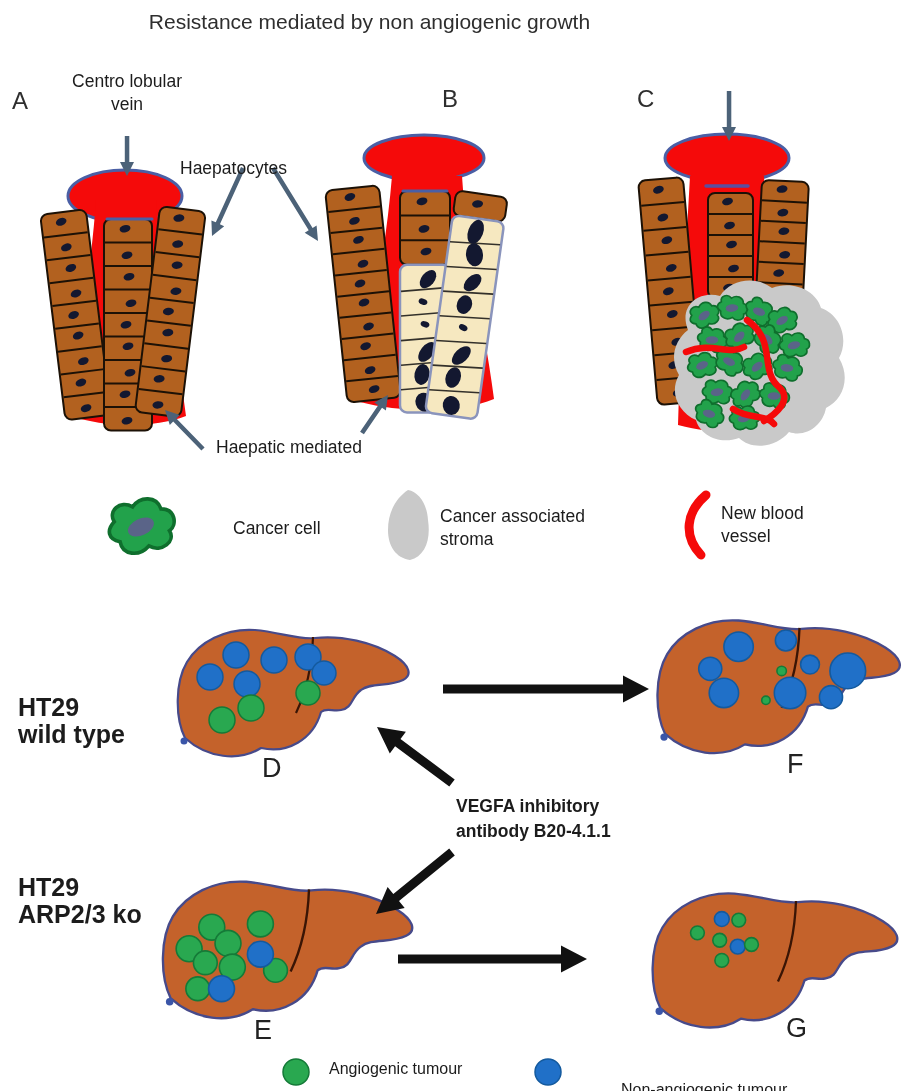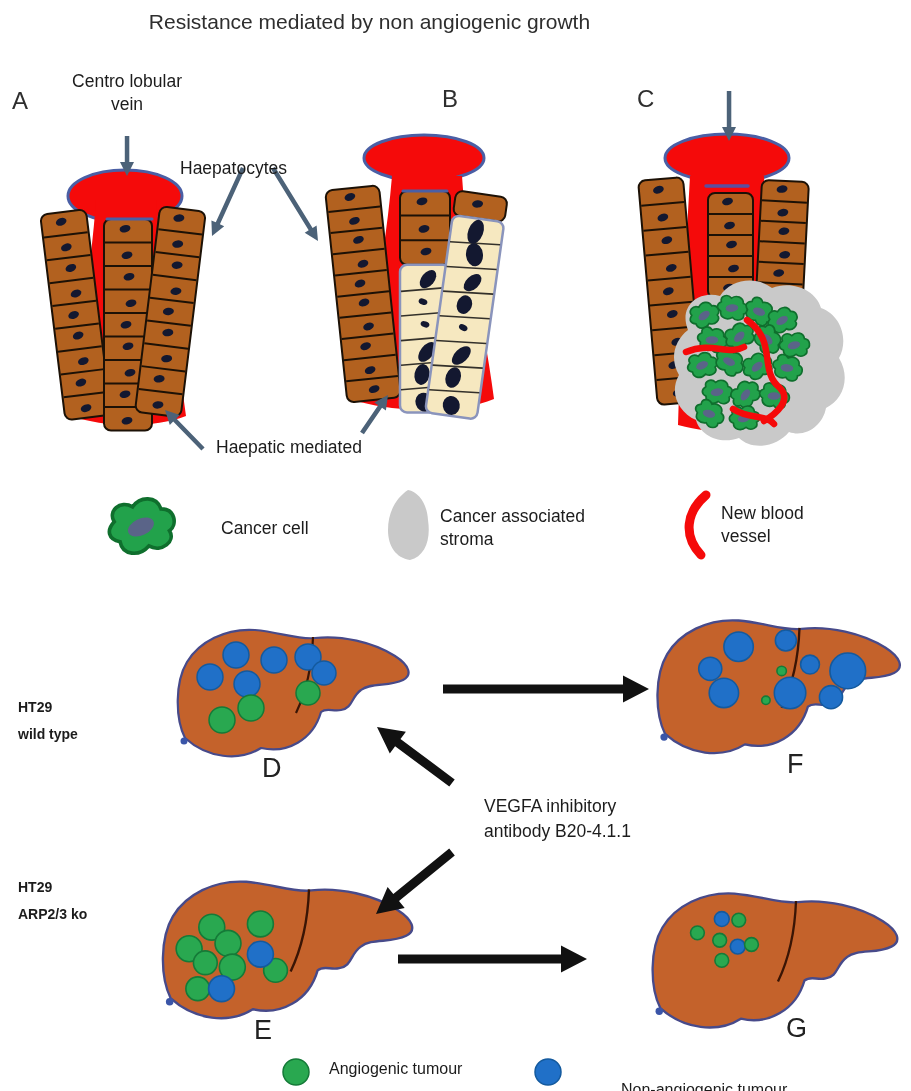--- a/index.html
+++ b/index.html
@@ -6,21 +6,21 @@
   #canvas{position:relative;width:911px;height:1091px;background:#fff;overflow:hidden;
           font-family:"Liberation Sans",sans-serif;}
   #art{position:absolute;left:0;top:0;}
   .lbl{position:absolute;color:#1c1c1c;white-space:pre-line;line-height:1.25;
        font-family:"Liberation Sans",sans-serif;}
   .title{left:0;top:9px;width:739px;text-align:center;font-size:21px;color:#2e2e2e;}
   .panel-letter{font-size:24px;color:#2e2e2e;}
   .liver-letter{font-size:27px;color:#222;}
   .ann{font-size:17.5px;}
   .legend1{font-size:17.5px;line-height:23px;}
-  .rowlabel{font-size:14px;font-weight:bold;line-height:27px;}
+  .rowlabel{font-size:25px;font-weight:bold;line-height:27px;}
   .legend2{font-size:16px;}
 </style>
 </head>
 <body>
 
 <div id="canvas">
   <svg id="art" width="911" height="1091" viewBox="0 0 911 1091">
       <g>
         <ellipse cx="125" cy="196" rx="57" ry="26" fill="#f50a0a" stroke="#4a5fa5" stroke-width="3"></ellipse>
         <path d="M96,200 C92,260 78,350 70,416 C104,427 152,429 186,416 C176,340 161,255 156,200 Z" fill="#f50a0a"></path>
@@ -360,32 +360,32 @@
 
   <div class="lbl panel-letter" style="left:12px;top:86px;">A</div>
   <div class="lbl panel-letter" style="left:442px;top:84px;">B</div>
   <div class="lbl panel-letter" style="left:637px;top:84px;">C</div>
 
   <div class="lbl ann" style="left:52px;top:70px;width:150px;text-align:center;line-height:23px;">Centro lobular
 vein</div>
   <div class="lbl ann" style="left:180px;top:142px;margin-top:16px;">Haepatocytes</div>
   <div class="lbl ann" style="left:216px;top:437px;">Haepatic mediated</div>
 
-  <div class="lbl legend1" style="left:221px;top:517px;">Cancer cell</div>
+  <div class="lbl legend1" style="left:233px;top:517px;">Cancer cell</div>
   <div class="lbl legend1" style="left:440px;top:505px;">Cancer associated
 stroma</div>
   <div class="lbl legend1" style="left:721px;top:502px;">New blood
 vessel</div>
 
   <div class="lbl rowlabel" style="left:18px;top:694px;">HT29
 wild type</div>
   <div class="lbl rowlabel" style="left:18px;top:874px;">HT29
 ARP2/3 ko</div>
 
-  <div class="lbl ann" style="left:484px;top:794px;line-height:24.5px;">VEGFA inhibitory
+  <div class="lbl ann" style="left:456px;top:794px;line-height:24.5px;font-weight:bold;">VEGFA inhibitory
 antibody B20-4.1.1</div>
 
   <div class="lbl liver-letter" style="left:262px;top:752px;">D</div>
   <div class="lbl liver-letter" style="left:787px;top:748px;">F</div>
   <div class="lbl liver-letter" style="left:254px;top:1014px;">E</div>
   <div class="lbl liver-letter" style="left:786px;top:1012px;">G</div>
 
   <div class="lbl legend2" style="left:329px;top:1059px;">Angiogenic tumour</div>
   <div class="lbl legend2" style="left:621px;top:1059px;margin-top:21px;">Non-angiogenic tumour</div>
 </div>

